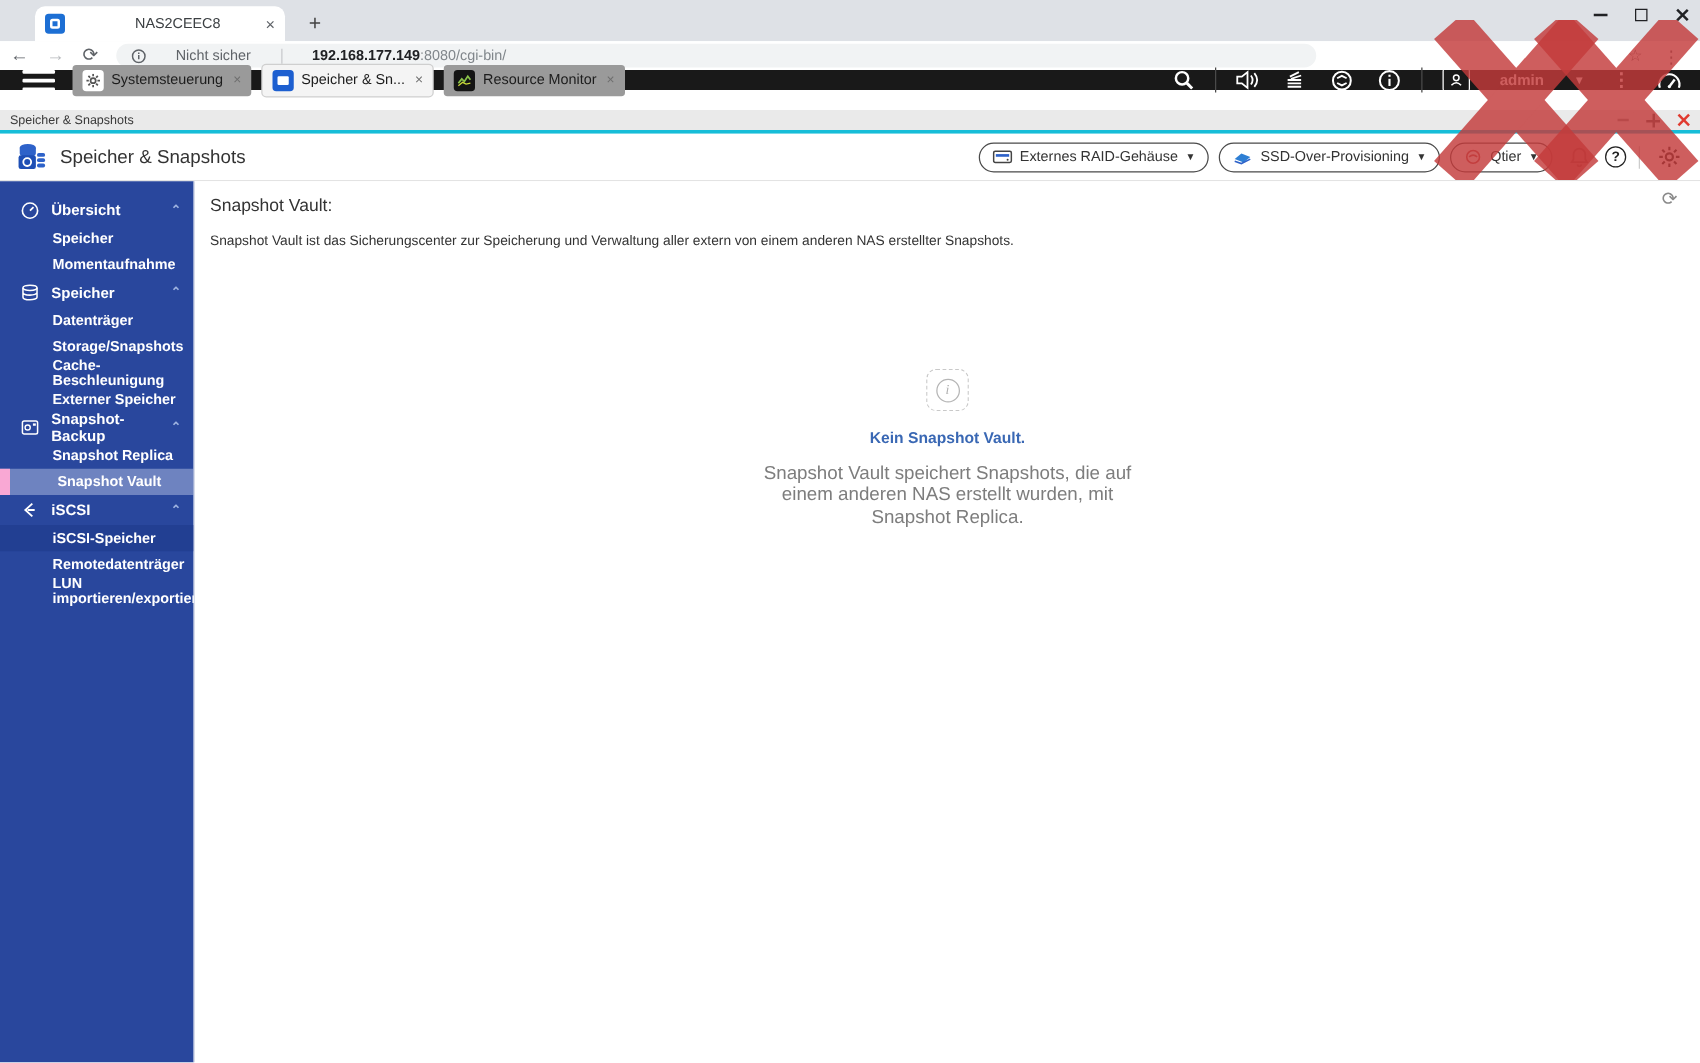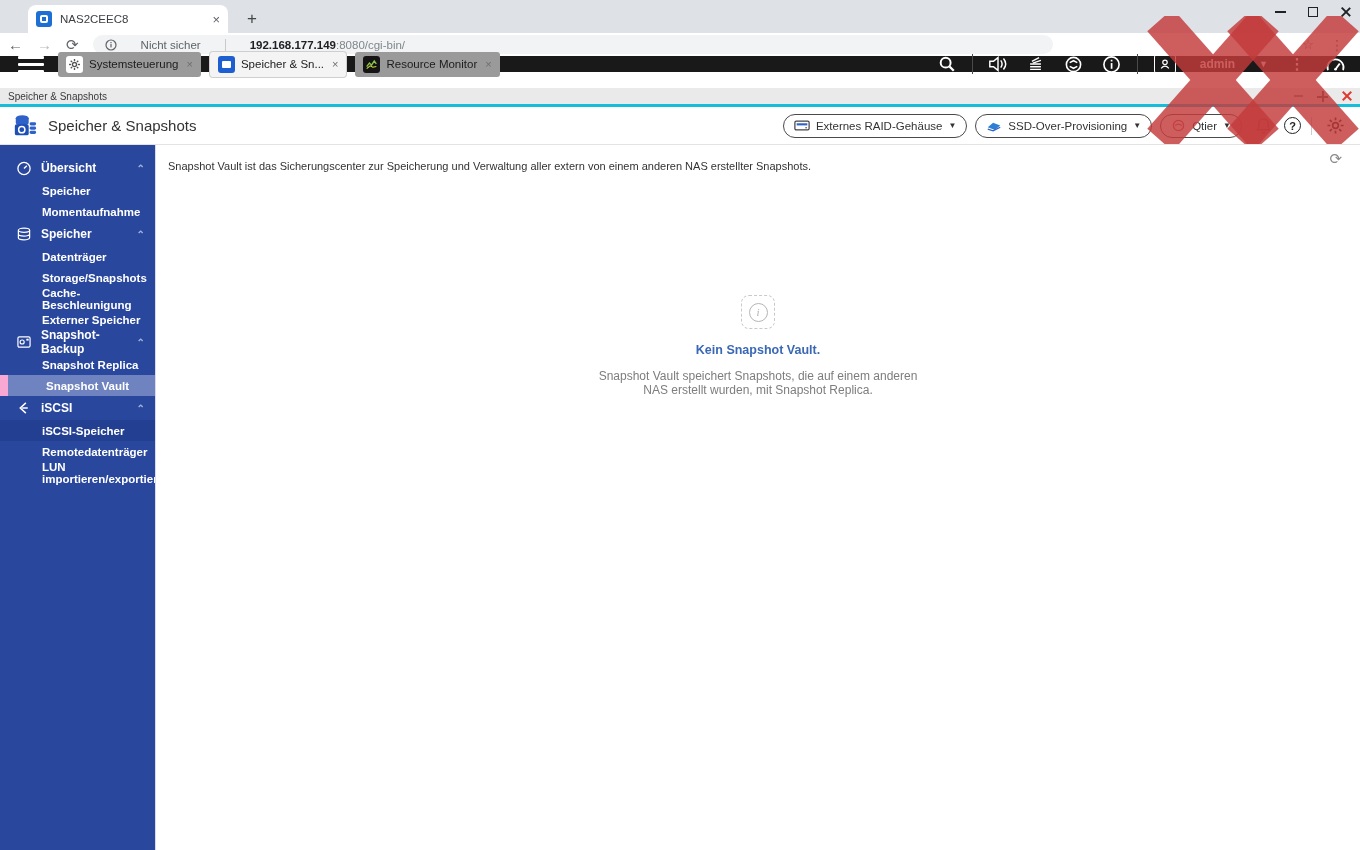--- a/index.html
+++ b/index.html
@@ -7,21 +7,21 @@
               font-family:"Liberation Sans", sans-serif; }
   .screen { position:relative; width:1360px; height:850px; }
 
   
   .tabstrip { position:absolute; left:0; top:0; width:1360px; height:33px; background:#dee1e6; }
   .btab { position:absolute; left:28px; top:5px; width:200px; height:28px; background:#fff;
           border-radius:8px 8px 0 0; display:flex; align-items:center; padding:0 8px; gap:8px; }
   .favicon { width:16px; height:16px; border-radius:3px; background:#1d6fd4; display:flex;
              align-items:center; justify-content:center; flex:0 0 16px; }
   .favicon span { width:8px; height:8px; border:2px solid #fff; border-radius:2px; display:block; }
-  .btab-title { font-size:11.5px; color:#3c4043; flex:1; white-space:nowrap; overflow:hidden; }
+  .btab-title { font-size:11.5px; color:#3c4043; flex:1; white-space:nowrap; overflow:hidden;margin-left:48px; }
   .tab-x { color:#5f6368; font-size:13px; line-height:1; cursor:default; }
   .newtab { position:absolute; left:242px; top:9px; width:20px; height:20px; color:#444;
             font-size:17px; text-align:center; line-height:19px; }
   .bwin { position:absolute; right:8px; top:2px; display:flex; gap:22px; align-items:center; height:20px; }
   .bwin .mini { width:11px; height:1.5px; background:#202124; }
   .bwin .maxi { width:10px; height:10px; border:1.5px solid #202124; }
   .bwin .clos { position:relative; width:12px; height:12px; }
   .bwin .clos::before,.bwin .clos::after { content:""; position:absolute; left:5px; top:0;
         width:1.6px; height:12px; background:#202124; }
   .bwin .clos::before { transform:rotate(45deg);} .bwin .clos::after { transform:rotate(-45deg);}
@@ -114,21 +114,21 @@
   .pool-hr { position:absolute; left:0; right:0; top:17px; height:1px; background:#d6d6d6; }
   .refresh { position:absolute; right:18px; top:5px; color:#8a8a8a; font-size:15px; }
   .empty { position:absolute; left:0; right:0; top:150px; display:flex; flex-direction:column;
            align-items:center; }
   .empty-ic { width:34px; height:34px; border:1.5px dashed #c9c9c9; border-radius:8px; display:flex;
               align-items:center; justify-content:center; }
   .empty-ic .cir { width:19px; height:19px; border:1.5px solid #b5b5b5; border-radius:50%;
                    color:#b0b0b0; font-size:11px; font-style:italic; font-family:"Liberation Serif",serif;
                    display:flex; align-items:center; justify-content:center; }
   .empty-title { margin-top:14px; font-size:12.5px; font-weight:bold; color:#3a68b4; }
-  .empty-text { margin-top:13px; max-width:332px; text-align:center; font-size:12px; color:#7d7d7d;
+  .empty-text { margin-top:13px; max-width:332px; text-align:center; font-size:15px; color:#7d7d7d;
                 line-height:1.15; }
 
   
   .redx { position:absolute; left:1146px; top:16px; pointer-events:none; }
 </style>
 </head>
 <body>
 
 <div class="screen">
 
@@ -381,20 +381,21 @@
       <span>iSCSI</span>
       <span class="chev">⌃</span>
     </div>
     <div class="sitem shaded">iSCSI-Speicher</div>
     <div class="sitem">Remotedatenträger</div>
     <div class="sitem">LUN importieren/exportier</div>
   </div>
 
   <div class="content">
     <span class="refresh">⟳</span>
+    <div class="c-head">Snapshot Vault:</div>
     <div class="c-desc">Snapshot Vault ist das Sicherungscenter zur Speicherung und Verwaltung aller extern von einem anderen NAS erstellter Snapshots.</div>
     <div class="empty">
       <div class="empty-ic">
         <span class="cir">i</span>
       </div>
       <div class="empty-title">Kein Snapshot Vault.</div>
       <div class="empty-text">Snapshot Vault speichert Snapshots, die auf einem anderen NAS erstellt wurden, mit Snapshot Replica.</div>
     </div>
   </div>
 

